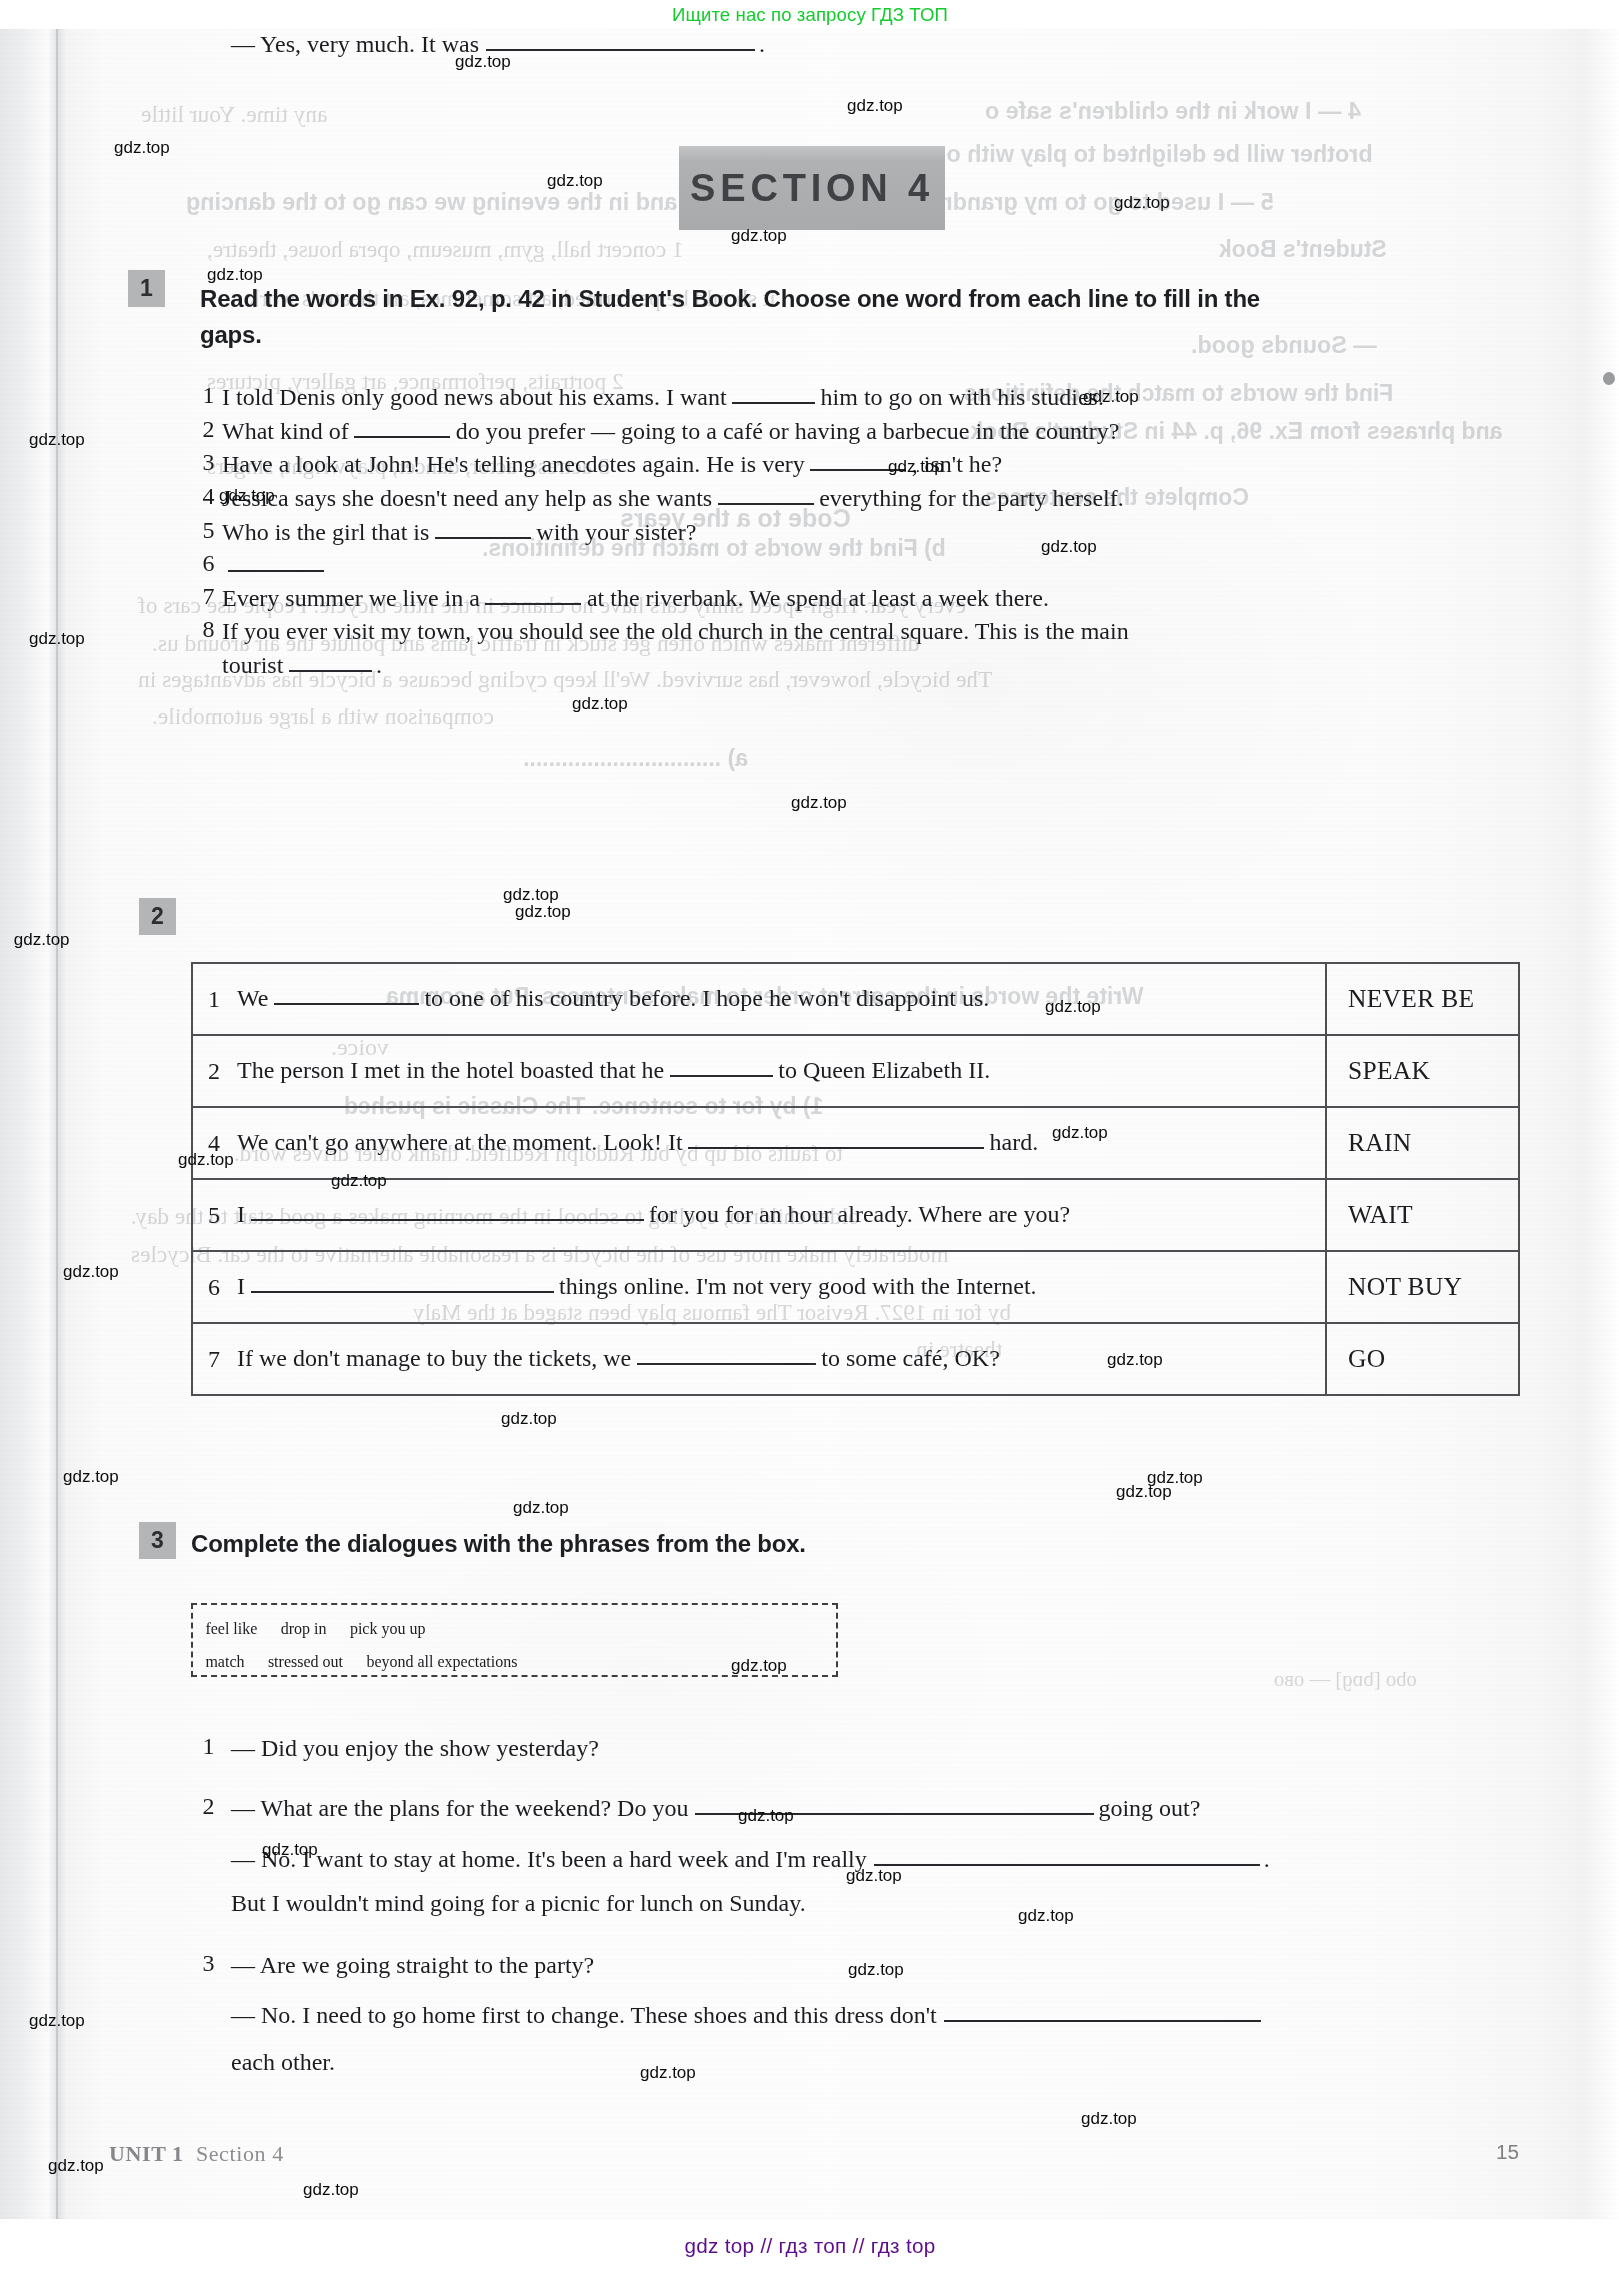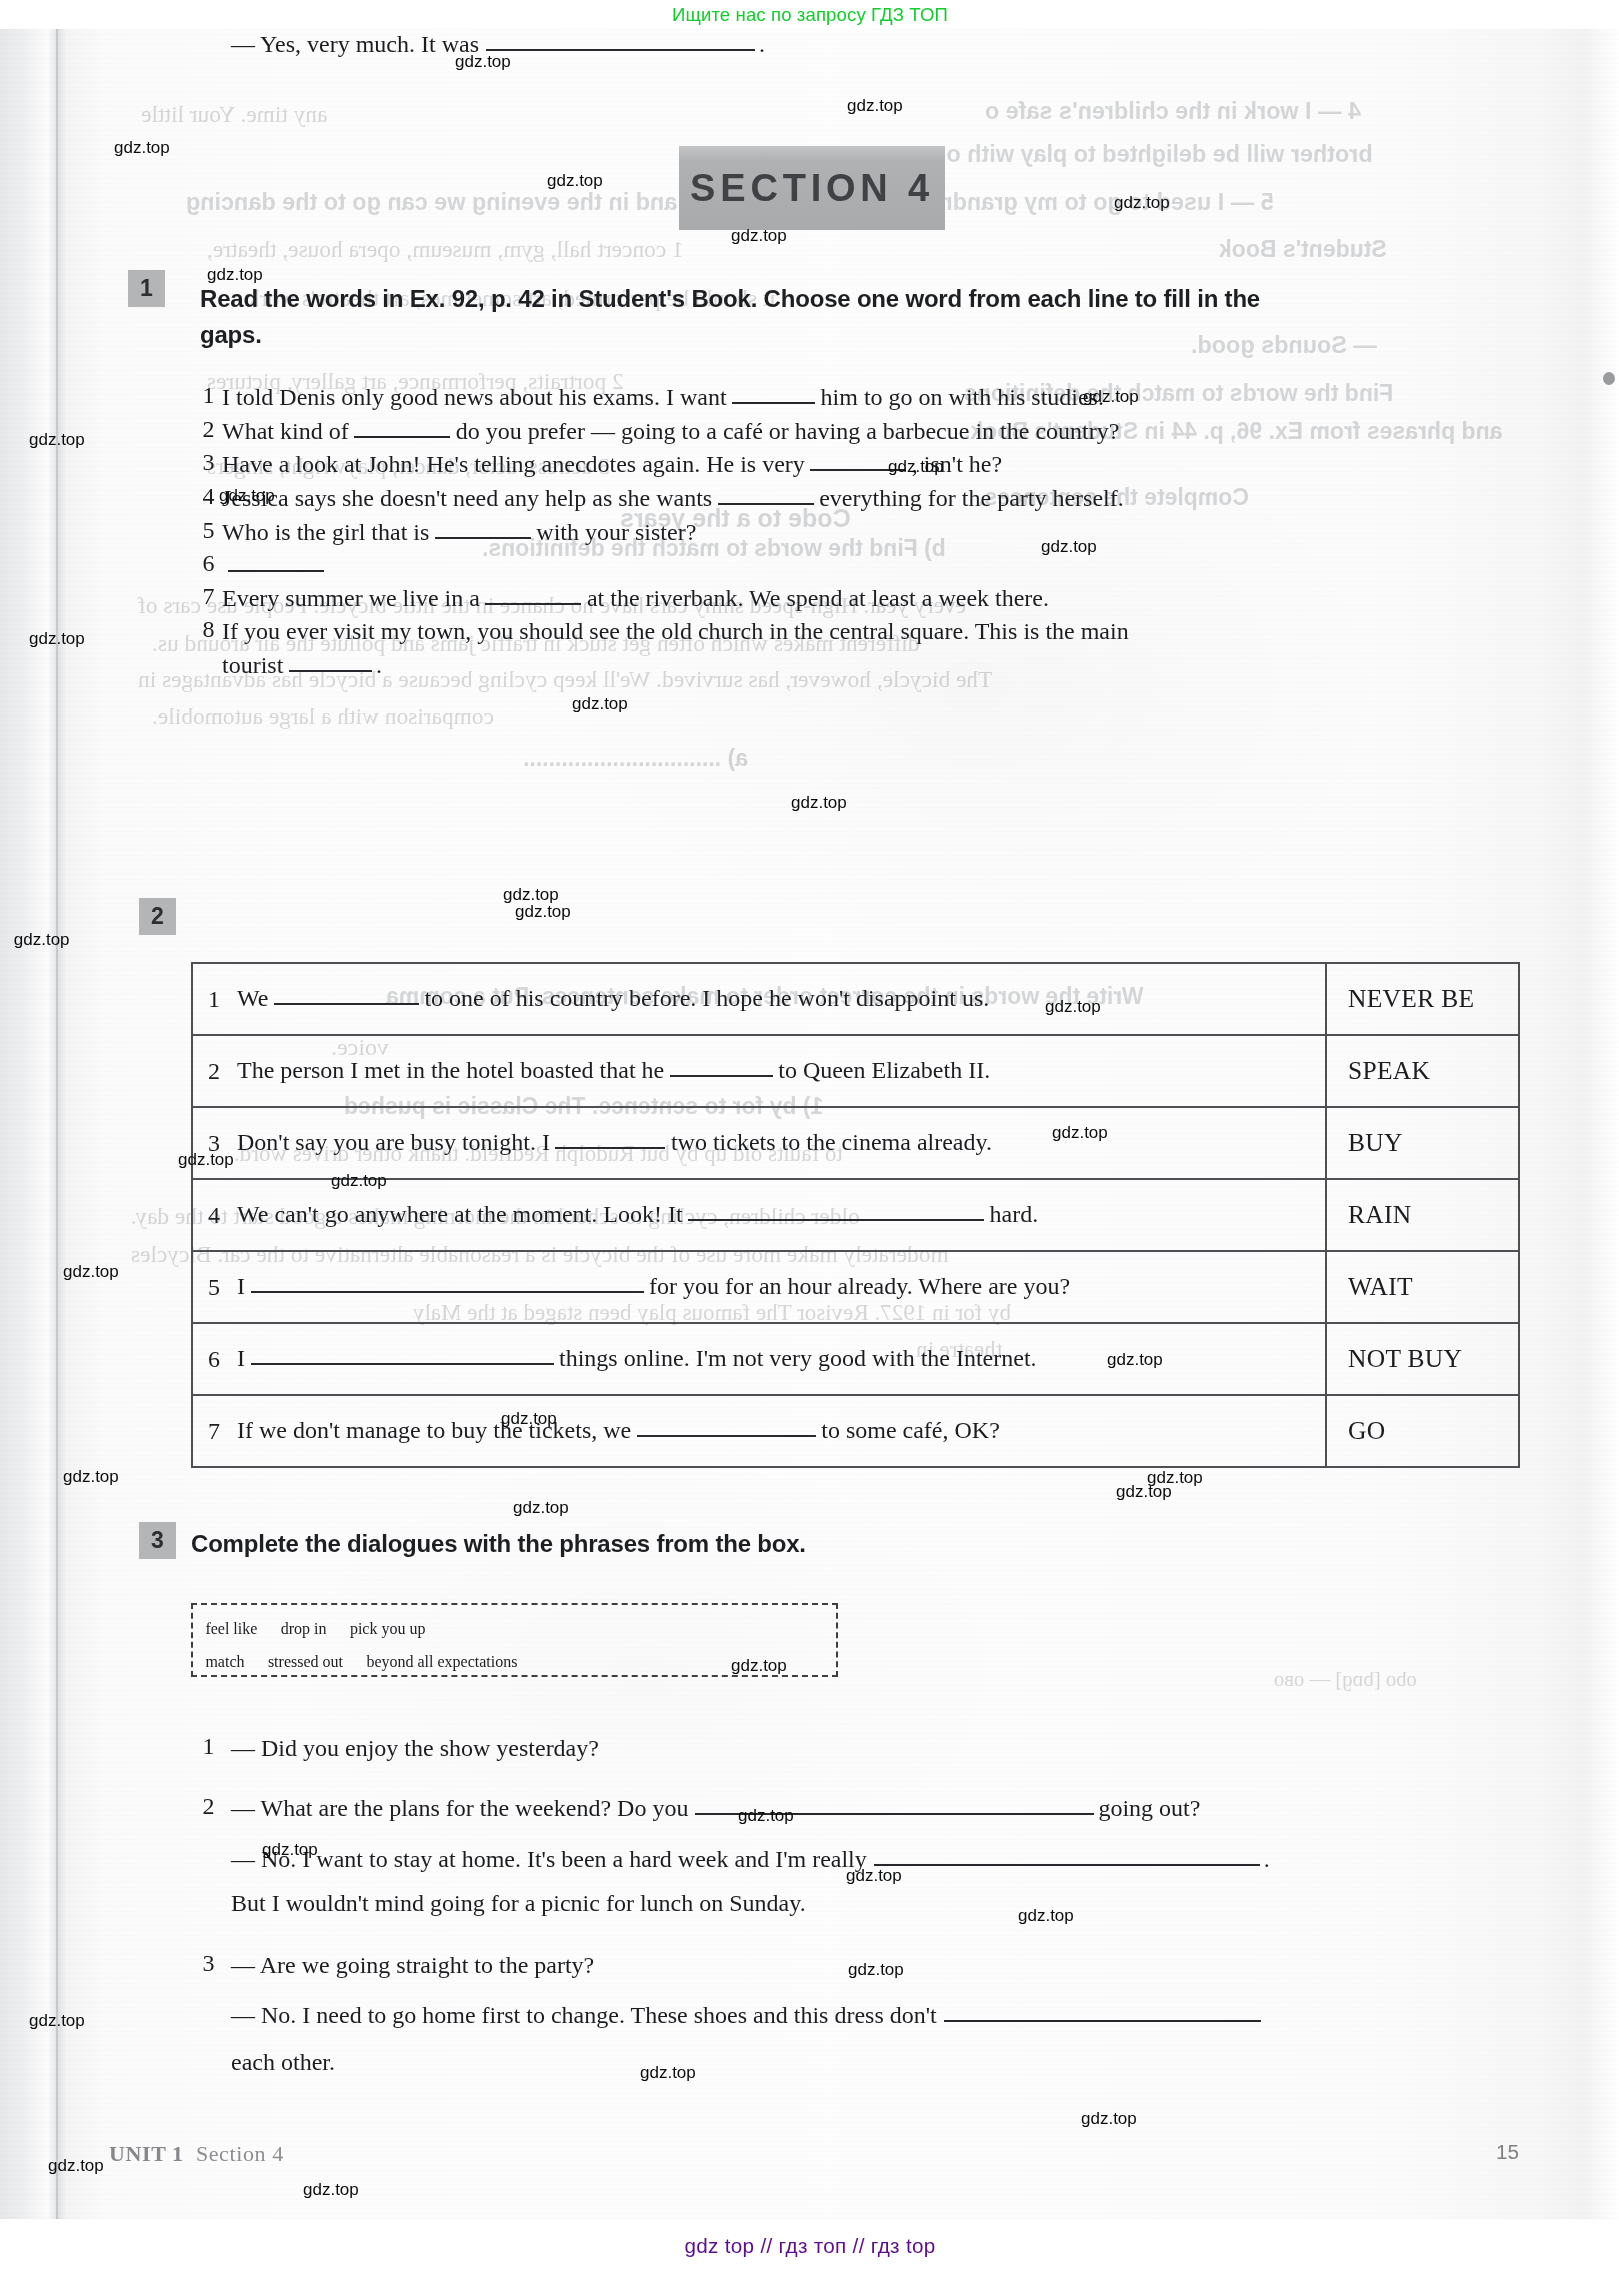--- a/index.html
+++ b/index.html
@@ -321,24 +321,20 @@
 
       <table class="vtable">
         <tbody id="ex2-rows">
             <tr>
               <td class="sent"><span class="rnum">1</span><span>We</span><span class="gap" style="width: 145px; margin: 0px 5.5px;"></span><span>to one of his country before. I hope he won't disappoint us.</span></td>
               <td class="verb">NEVER BE</td>
             </tr>
             <tr>
               <td class="sent"><span class="rnum">2</span><span>The person I met in the hotel boasted that he</span><span class="gap" style="width: 103px; margin: 0px 5.5px;"></span><span>to Queen Elizabeth II.</span></td>
               <td class="verb">SPEAK</td>
-            </tr>
-            <tr>
-              <td class="sent"><span class="rnum">3</span><span>Don't say you are busy tonight. I</span><span class="gap" style="width: 110px; margin: 0px 5.5px;"></span><span>two tickets to the cinema already.</span></td>
-              <td class="verb">BUY</td>
             </tr>
             <tr>
               <td class="sent"><span class="rnum">4</span><span>We can't go anywhere at the moment. Look! It</span><span class="gap" style="width: 296px; margin: 0px 5.5px;"></span><span>hard.</span></td>
               <td class="verb">RAIN</td>
             </tr>
             <tr>
               <td class="sent"><span class="rnum">5</span><span>I</span><span class="gap" style="width: 393px; margin: 0px 5.5px;"></span><span>for you for an hour already. Where are you?</span></td>
               <td class="verb">WAIT</td>
             </tr>
             <tr>

